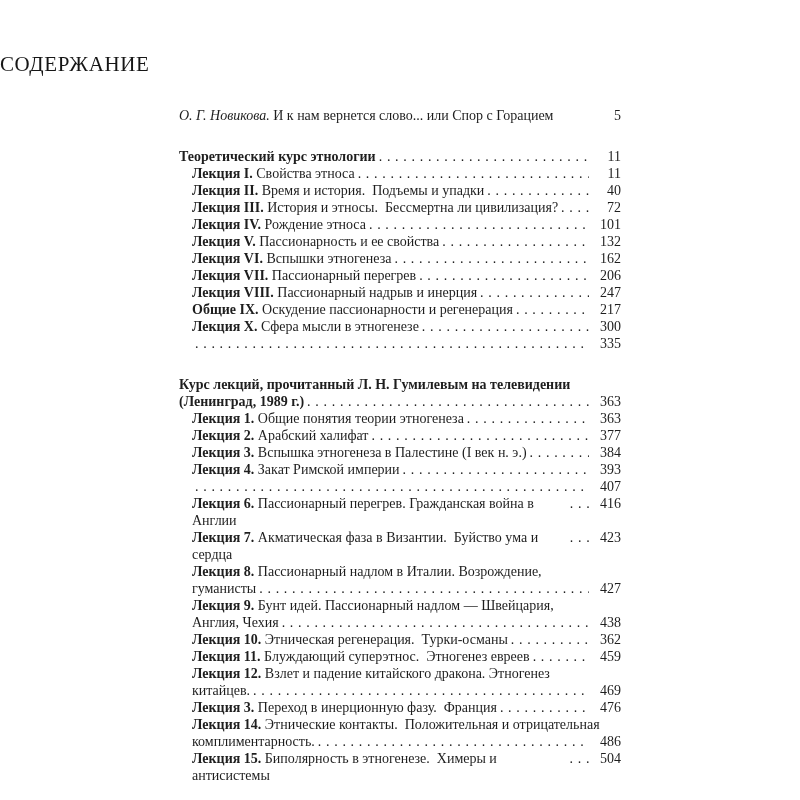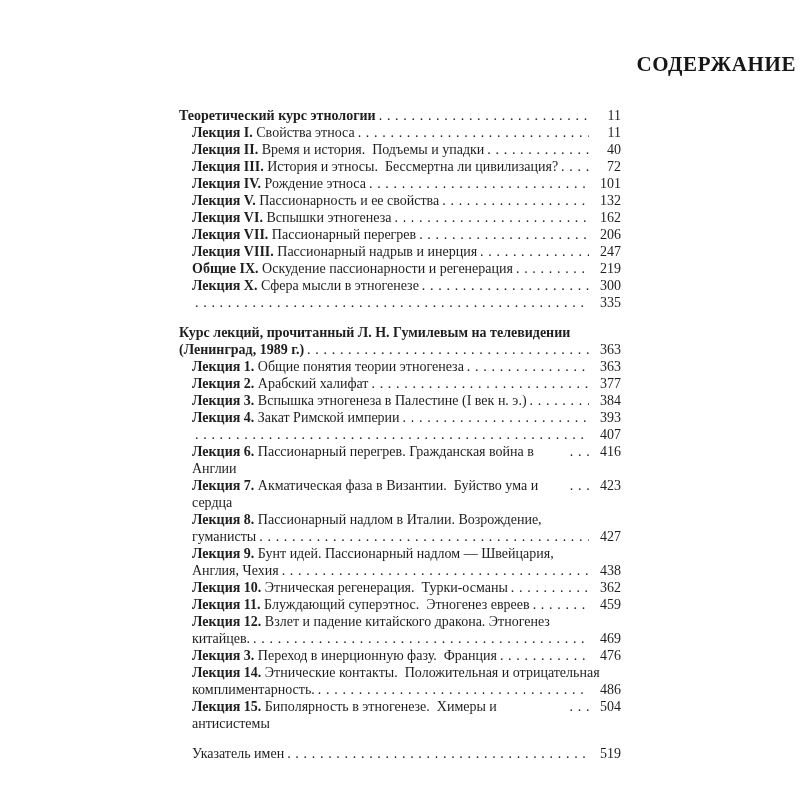--- a/index.html
+++ b/index.html
@@ -4,25 +4,25 @@
 <style>
   html,body{margin:0;padding:0;}
   body{
     width:800px;height:800px;overflow:hidden;
     background:#ffffff;
     font-family:"Liberation Serif","DejaVu Serif",serif;
     color:#1e1e1e;
   }
   .sheet{width:800px;height:800px;position:relative;}
   h1.page-title{
-    text-align:right;
+    text-align:left;
     font-size:21px;
-    font-weight:bold;
+    font-weight:normal;
     letter-spacing:0.6px;
-    margin:52px 4px 30px 0;
+    margin:52px 16px 30px 0;
     color:#161616;
   }
   .toc{
     width:442px;
     margin:0 auto;
     font-size:14px;
     line-height:17px;
   }
   .row{display:flex;align-items:baseline;}
   .row .txt{flex:0 1 auto;white-space:pre-wrap;}
@@ -31,31 +31,36 @@
   .row.indent{padding-left:13px;}
   .leader{
     flex:1 1 20px;min-width:12px;
     overflow:hidden;white-space:nowrap;
     margin-left:3px;
     letter-spacing:0.6px;
   }
   .pg{flex:none;min-width:27px;text-align:right;padding-left:5px;}
   .preface-row{margin-bottom:0;}
   .author{font-style:italic;}
-  .section{margin-top:13px;}
+  .section{margin-top:24px;}
   .back-matter{margin-top:13px;}
 </style>
 </head>
 <body>
 
 <div class="sheet">
   <h1 class="page-title">СОДЕРЖАНИЕ</h1>
 
   <div class="toc">
 
+    <div class="row preface-row">
+      <span class="txt"><span class="author">О. Г. Новикова.</span><span> </span><span>И к нам вернется слово... или Спор с Горацием</span></span>
+      <span class="leader"></span>
+      <span class="pg">5</span>
+    </div>
 
     <div id="sections">
         <div class="section">
           <div class="row bold">
             <span class="txt">Теоретический курс этнологии</span>
             <span class="leader">. . . . . . . . . . . . . . . . . . . . . . . . . . . . . . . . . . . . . . . . . . . . . . . . . . . . . . . . . . . . . . . . . . . . . . . . . . . . . . . . . . . . . . . . . . . . . . . . . . . . . . . . . . . . . . . . . . . . . . . . . . . . . . . . . . . . . . . . . . . . </span>
             <span class="pg">11</span>
           </div>
           <div class="row indent">
             <span class="txt"><b class="lbl">Лекция I.</b> Свойства этноса</span>
@@ -93,21 +98,21 @@
             <span class="pg">206</span>
           </div>
           <div class="row indent">
             <span class="txt"><b class="lbl">Лекция VIII.</b> Пассионарный надрыв и инерция</span>
             <span class="leader">. . . . . . . . . . . . . . . . . . . . . . . . . . . . . . . . . . . . . . . . . . . . . . . . . . . . . . . . . . . . . . . . . . . . . . . . . . . . . . . . . . . . . . . . . . . . . . . . . . . . . . . . . . . . . . . . . . . . . . . . . . . . . . . . . . . . . . . . . . . . </span>
             <span class="pg">247</span>
           </div>
           <div class="row indent">
             <span class="txt"><b class="lbl">Общие IX.</b> Оскудение пассионарности и регенерация</span>
             <span class="leader">. . . . . . . . . . . . . . . . . . . . . . . . . . . . . . . . . . . . . . . . . . . . . . . . . . . . . . . . . . . . . . . . . . . . . . . . . . . . . . . . . . . . . . . . . . . . . . . . . . . . . . . . . . . . . . . . . . . . . . . . . . . . . . . . . . . . . . . . . . . . </span>
-            <span class="pg">219</span>
+            <span class="pg">217</span>
           </div>
           <div class="row indent">
             <span class="txt"><b class="lbl">Лекция X.</b> Сфера мысли в этногенезе</span>
             <span class="leader">. . . . . . . . . . . . . . . . . . . . . . . . . . . . . . . . . . . . . . . . . . . . . . . . . . . . . . . . . . . . . . . . . . . . . . . . . . . . . . . . . . . . . . . . . . . . . . . . . . . . . . . . . . . . . . . . . . . . . . . . . . . . . . . . . . . . . . . . . . . . </span>
             <span class="pg">300</span>
           </div>
           <div class="row indent">
             <span class="leader">. . . . . . . . . . . . . . . . . . . . . . . . . . . . . . . . . . . . . . . . . . . . . . . . . . . . . . . . . . . . . . . . . . . . . . . . . . . . . . . . . . . . . . . . . . . . . . . . . . . . . . . . . . . . . . . . . . . . . . . . . . . . . . . . . . . . . . . . . . . . </span>
             <span class="pg">335</span>
           </div>

